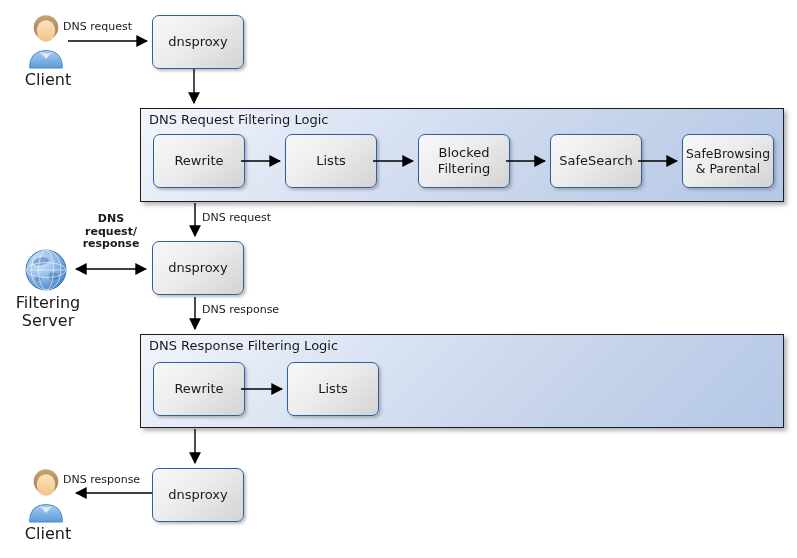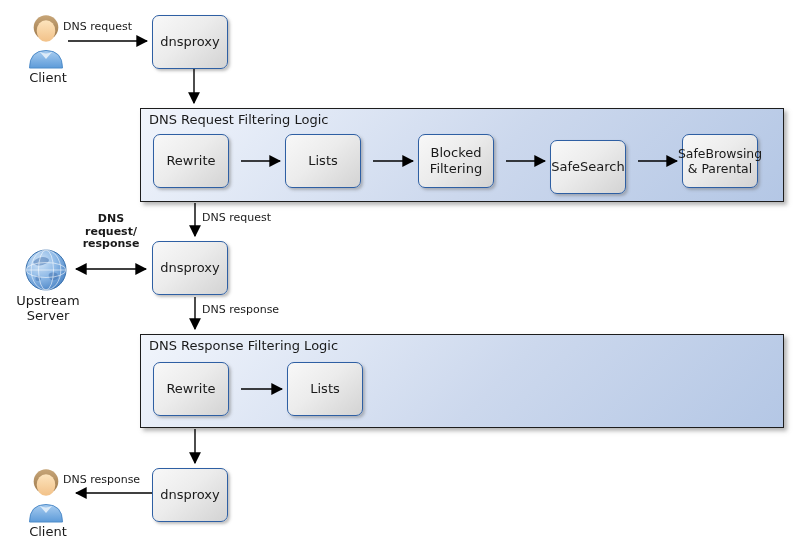--- a/index.html
+++ b/index.html
@@ -2,21 +2,21 @@
 <html><head>
 <meta charset="utf-8">
 <style>
   html,body { margin:0; padding:0; background:#ffffff; }
   #canvas {
     position:relative; width:797px; height:558px;
     font-family:"DejaVu Sans","Liberation Sans",sans-serif;
     color:#1a1a1a; background:#ffffff; overflow:hidden;
   }
   .node {
-    position:absolute; width:76px; height:54px;
+    position:absolute; width:92px; height:54px;
     border:1.6px solid #2e5fa3; border-radius:7px;
     background:linear-gradient(140deg,#f8f8f8 0%,#ececec 45%,#d3d3d3 100%);
     box-shadow:2px 2px 3px rgba(110,110,110,0.45);
     display:flex; align-items:center; justify-content:center;
     font-size:13px; text-align:center; line-height:1.25; box-sizing:border-box;
   }
   .node.small-text { font-size:12.4px; }
   .container-box {
     position:absolute; left:140px; width:644px; height:94px;
     border:1.6px solid #1d1d1d;
@@ -25,21 +25,21 @@
     box-sizing:border-box;
   }
   .container-title {
     position:absolute; left:8px; top:3px; font-size:13px; white-space:nowrap;
   }
   .edge-label {
     position:absolute; font-size:11px; white-space:pre-line; line-height:1.15;
   }
   .edge-label.center { text-align:center;font-weight:bold; }
   .actor-label {
-    position:absolute; font-size:13px; text-align:center; white-space:pre-line; line-height:1.15;
+    position:absolute; font-size:16px; text-align:center; white-space:pre-line; line-height:1.15;
   }
   .icon-abs { position:absolute; }
   #arrows { position:absolute; left:0; top:0; pointer-events:none; }
   #arrows line { stroke:#000; stroke-width:1.4; }
 </style>
 </head>
 <body>
 
 <div id="canvas">
 
@@ -50,21 +50,21 @@
     <div class="container-title">DNS Request Filtering Logic</div>
   </div>
 
   <div class="node" style="left:152px; top:15px;">dnsproxy</div>
   <div class="node" style="left:152px; top:241px;">dnsproxy</div>
   <div class="node" style="left:152px; top:468px;">dnsproxy</div>
 
   <div class="node" style="left:153px; top:134px;">Rewrite</div>
   <div class="node" style="left:285px; top:134px;">Lists</div>
   <div class="node" style="left:418px; top:134px;">Blocked Filtering</div>
-  <div class="node" style="left:550px; top:134px;margin-top:6px;">SafeSearch</div>
+  <div class="node" style="left:550px; top:134px;">SafeSearch</div>
   <div class="node small-text" style="left:682px; top:134px;">SafeBrowsing &amp; Parental</div>
 
   <div class="node" style="left:153px; top:362px;">Rewrite</div>
   <div class="node" style="left:287px; top:362px;">Lists</div>
 
   <svg class="icon-abs" style="left:26px; top:12px;" width="40" height="58" viewBox="0 0 40 58" aria-hidden="true">
     <defs>
       <linearGradient id="hair1" x1="0" y1="0" x2="0" y2="1">
         <stop offset="0" stop-color="#c7a577"></stop>
           <stop offset="1" stop-color="#9c784b"></stop>
@@ -99,21 +99,21 @@
       <path d="M26 25 q6 -2 8 2 q1 4 -3 5 q-5 1 -6 -3 q-1 -3 1 -4 z"></path>
       <path d="M12 28 q4 -1 5 2 q0 3 -3 3 q-4 0 -2 -5 z"></path>
     </g>
     <g fill="none" stroke="rgba(255,255,255,0.55)" stroke-width="1">
       <ellipse cx="22" cy="22" rx="20" ry="7.5"></ellipse>
       <ellipse cx="22" cy="22" rx="7.5" ry="20"></ellipse>
       <ellipse cx="22" cy="22" rx="14.8" ry="20"></ellipse>
       <line x1="2" y1="22" x2="42" y2="22"></line>
     </g>
   </svg>
-  <div class="actor-label" style="left:6px; top:294px; width:84px;">Upstream
+  <div class="actor-label" style="left:6px; top:294px; width:84px;">Filtering
 Server</div>
 
   <svg class="icon-abs" style="left:26px; top:466px;" width="40" height="58" viewBox="0 0 40 58" aria-hidden="true">
     <defs>
       <linearGradient id="hair2" x1="0" y1="0" x2="0" y2="1">
         <stop offset="0" stop-color="#c7a577"></stop>
           <stop offset="1" stop-color="#9c784b"></stop>
       </linearGradient>
       <linearGradient id="face2" x1="0" y1="0" x2="0" y2="1">
         <stop offset="0" stop-color="#fde4bd"></stop>

